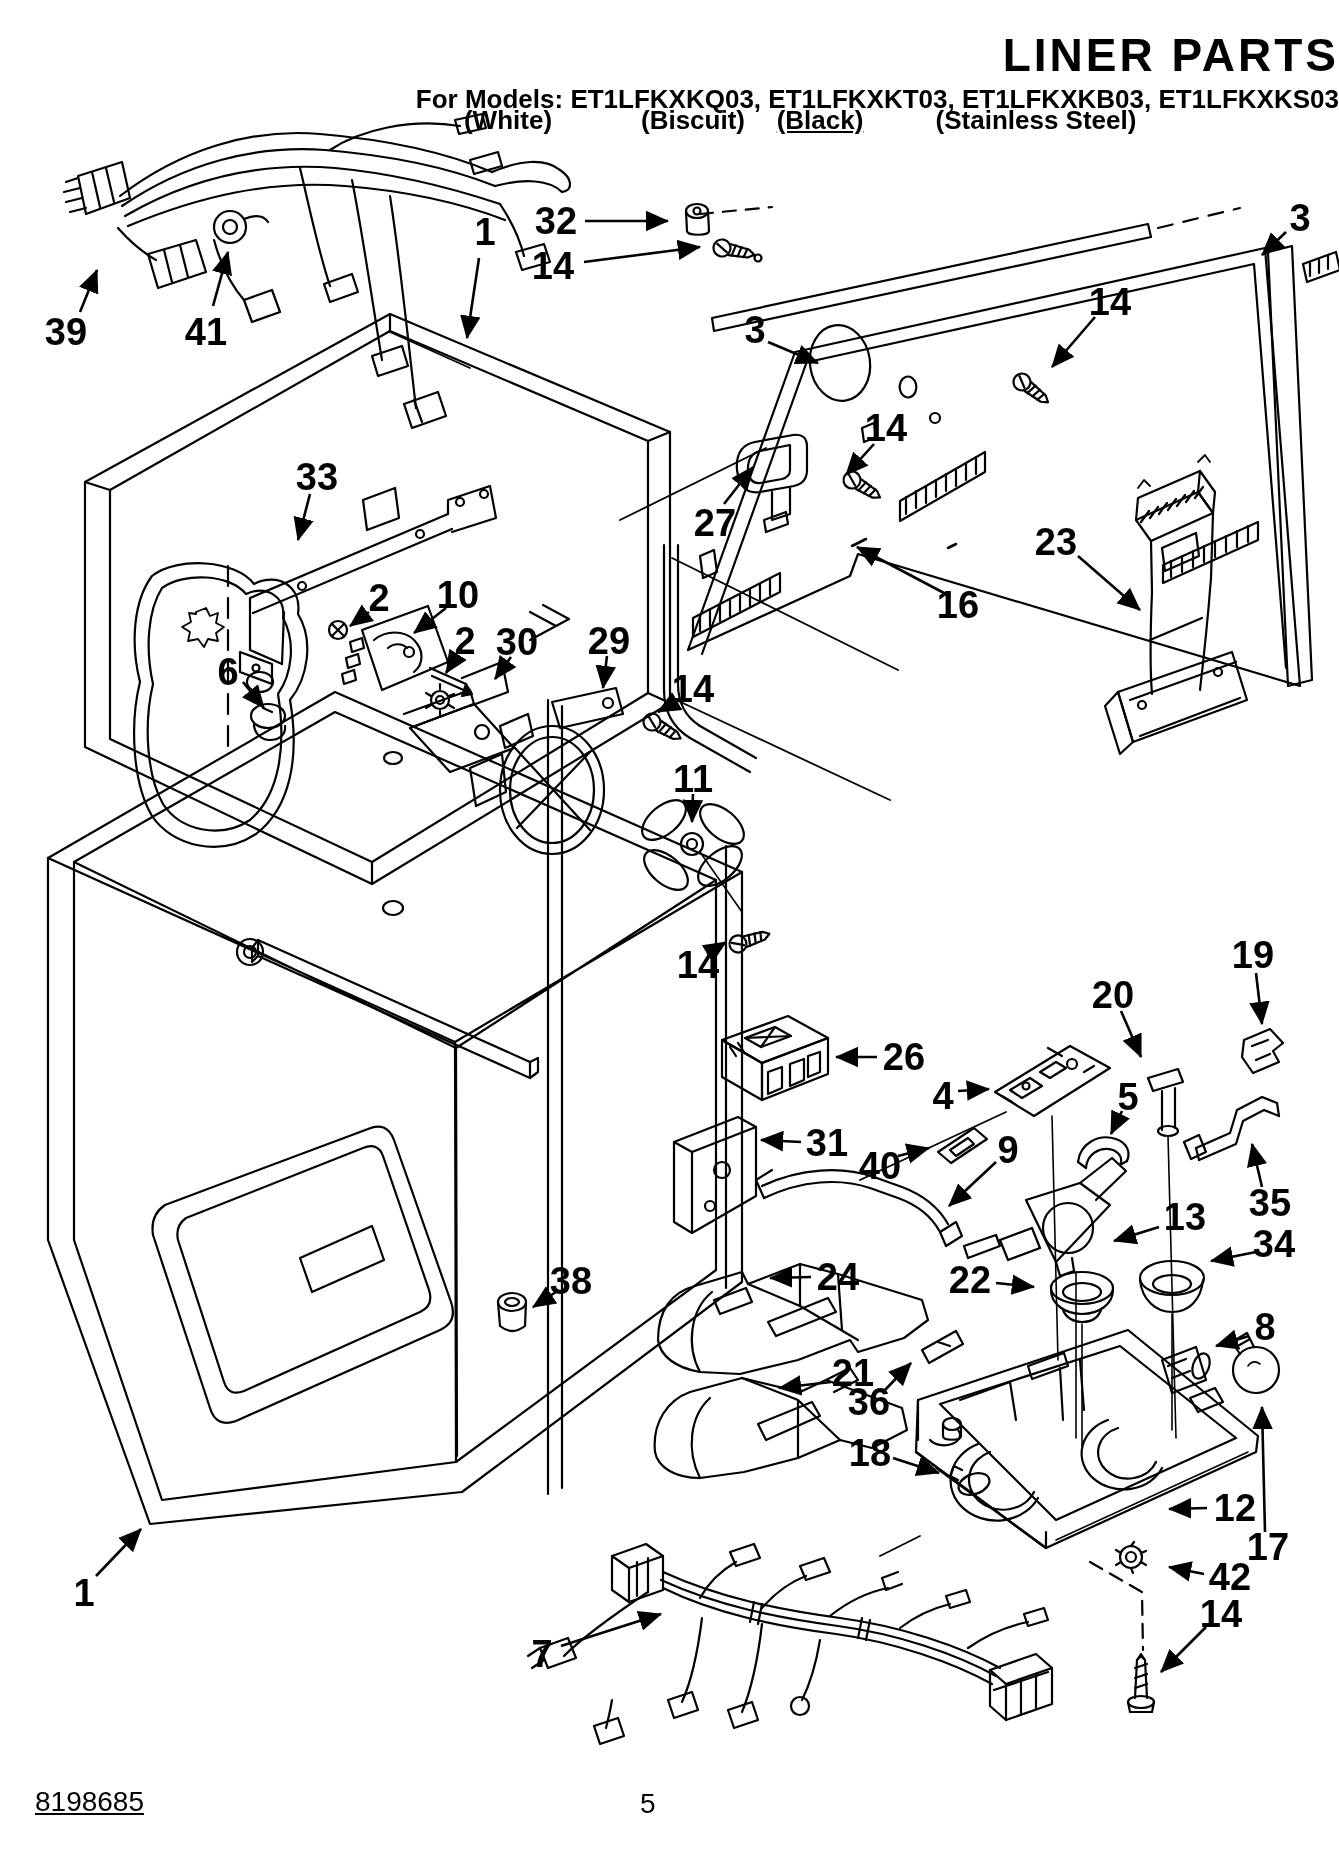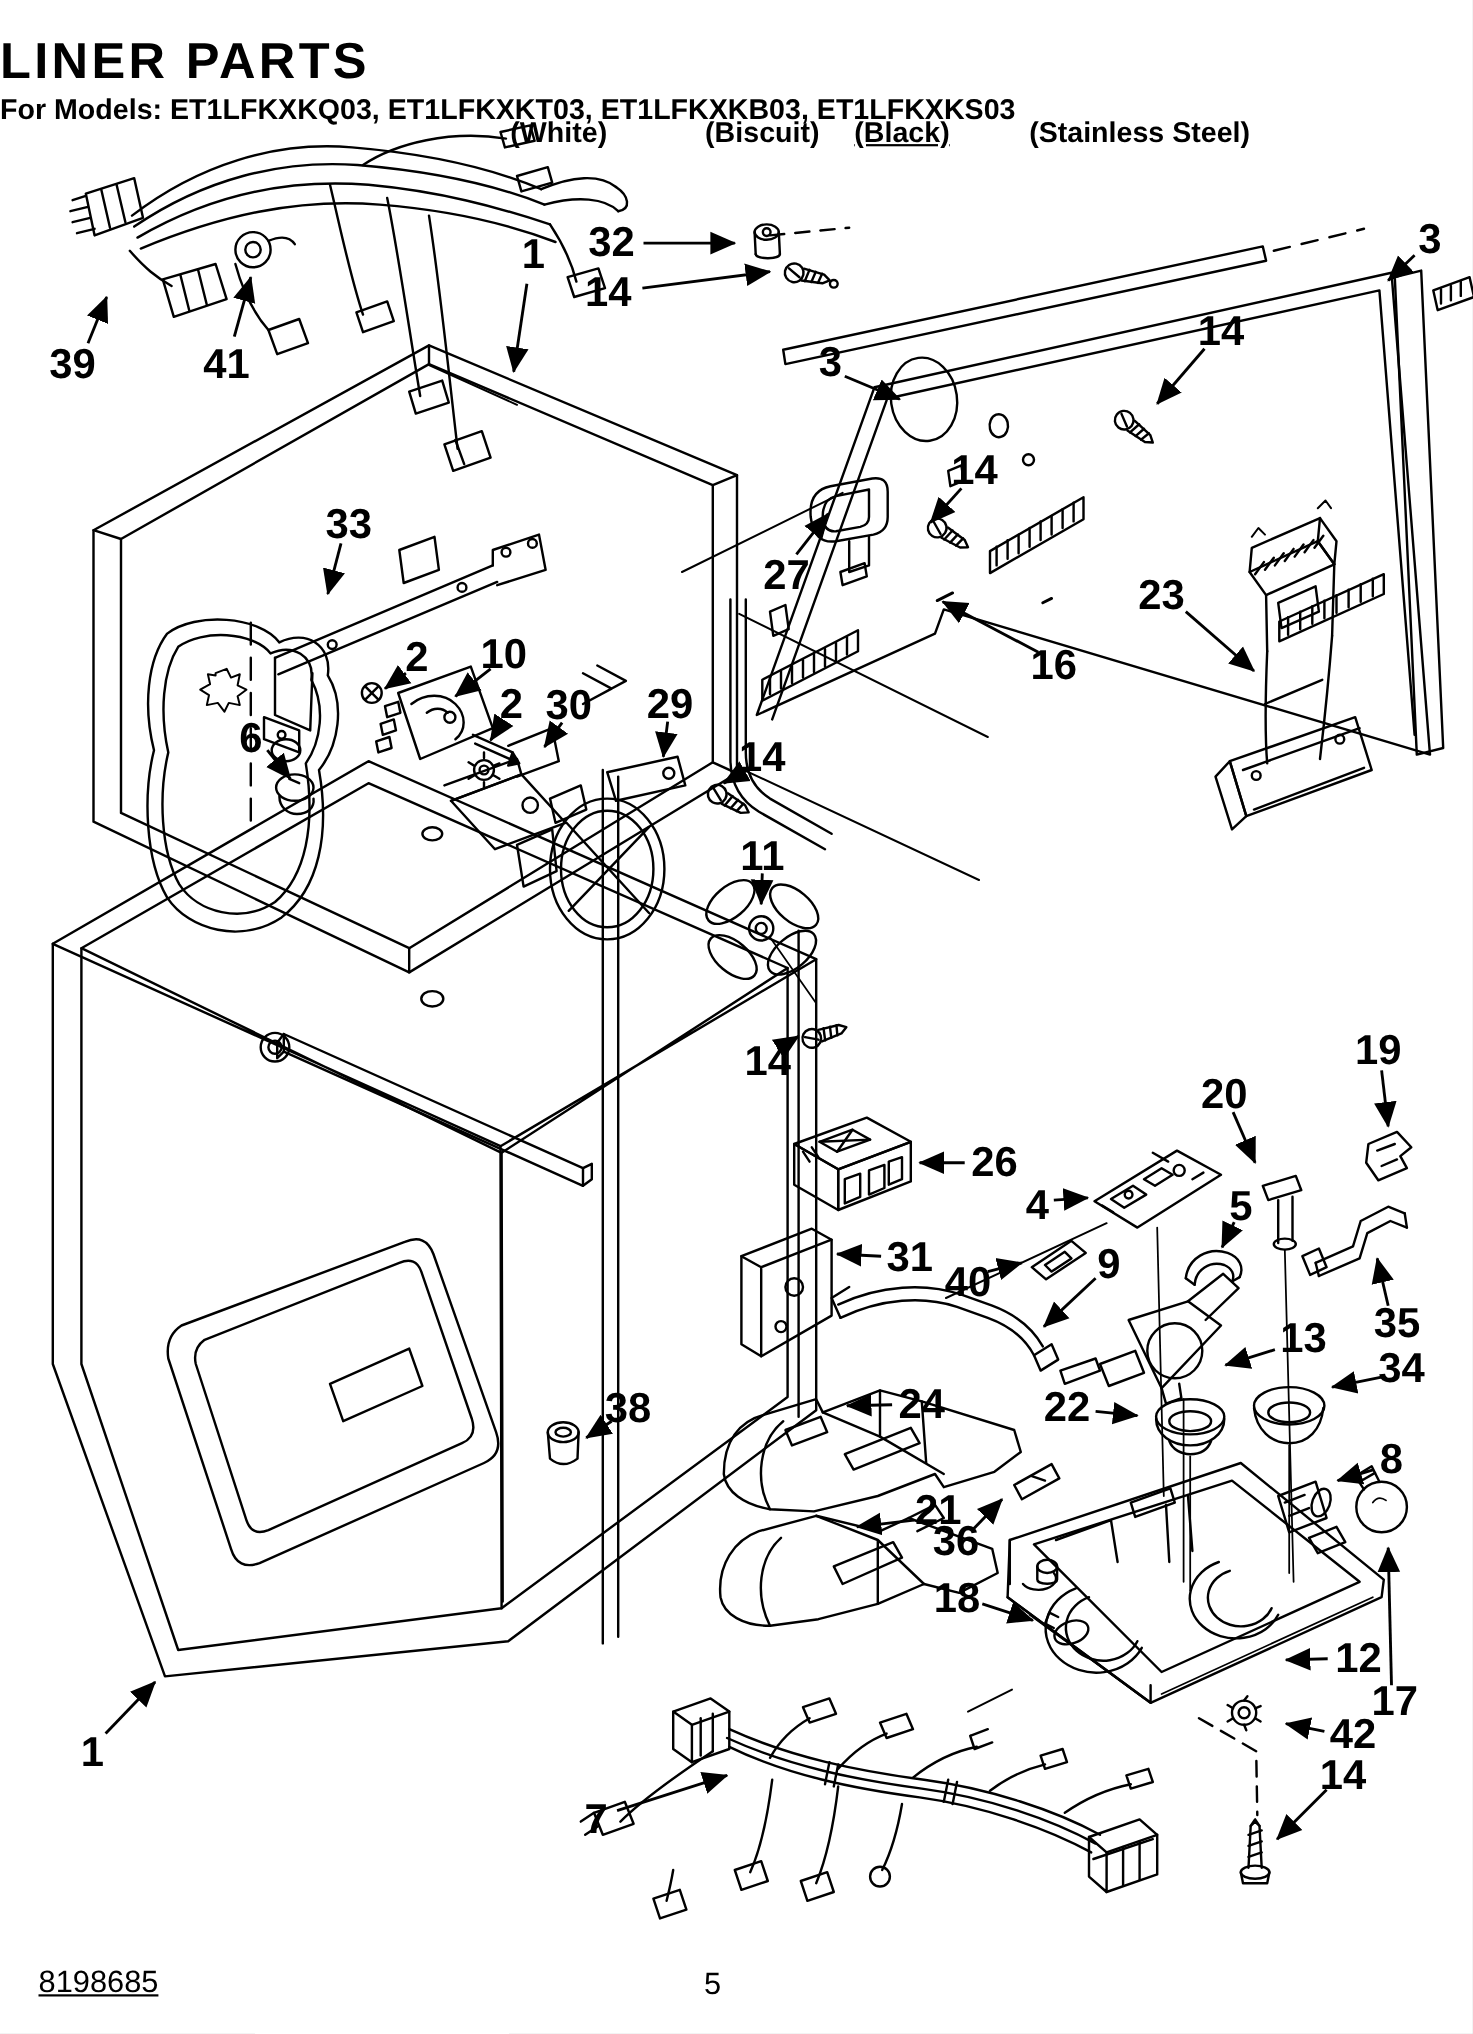--- a/index.html
+++ b/index.html
@@ -1,21 +1,21 @@
 <!DOCTYPE html>
 <html><head>
 <meta charset="utf-8">
 <style>
   html,body{margin:0;padding:0;background:#888;}
   .page{
     position:relative;width:1339px;height:1849px;margin:0 auto;
     background:#ffffff;overflow:hidden;
     font-family:"Liberation Sans", sans-serif;color:#000;
   }
-  .hdr{position:absolute;left:0;width:100%;text-align:left;font-weight:bold;white-space:nowrap;}
+  .hdr{position:absolute;left:0;width:100%;text-align:right;font-weight:bold;white-space:nowrap;}
   #title{top:28px;font-size:46px;letter-spacing:3px;}
   #models{top:84px;font-size:26px;}
   .finish{position:absolute;top:105px;transform:translateX(-50%);font-size:26px;font-weight:bold;white-space:nowrap;}
   .ftr{position:absolute;font-size:28px;}
   #docnum{left:35px;top:1786px;text-decoration:underline;}
   #pagenum{left:640px;top:1788px;}
   svg{position:absolute;left:0;top:0;}
   svg text.callout{
     font-family:"Liberation Sans", sans-serif;font-size:38px;font-weight:bold;fill:#000;
     text-anchor:middle;

